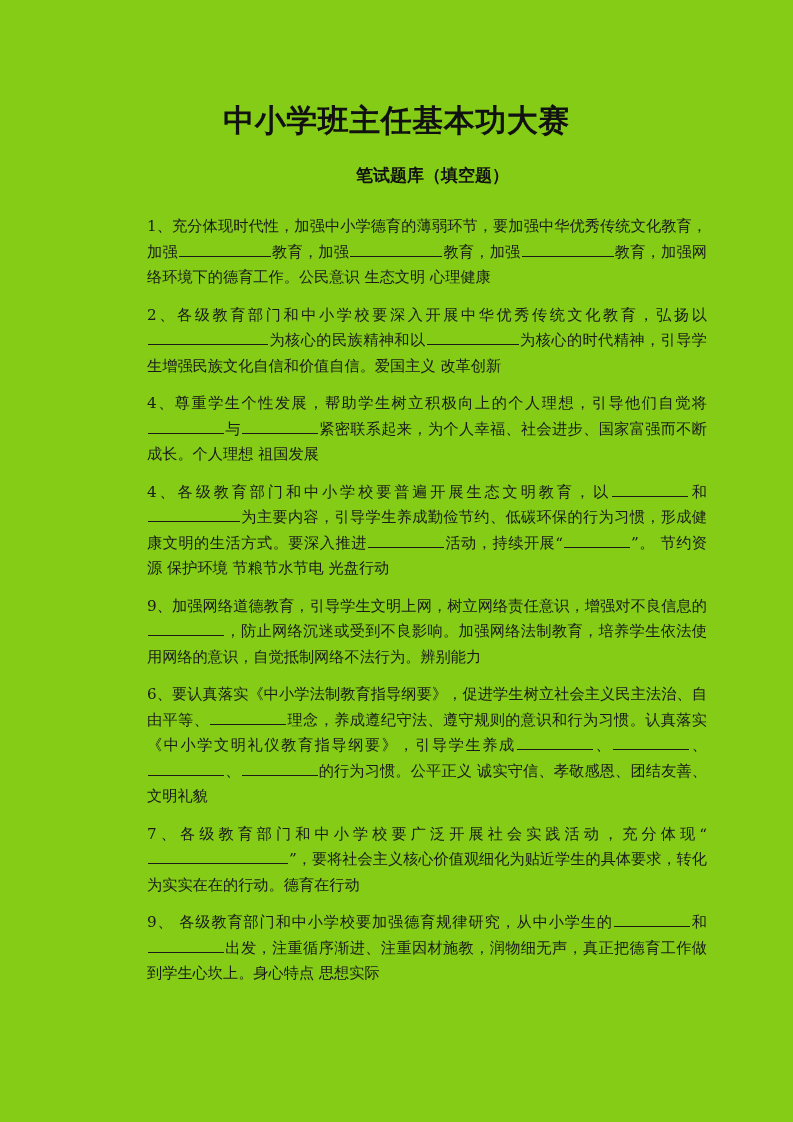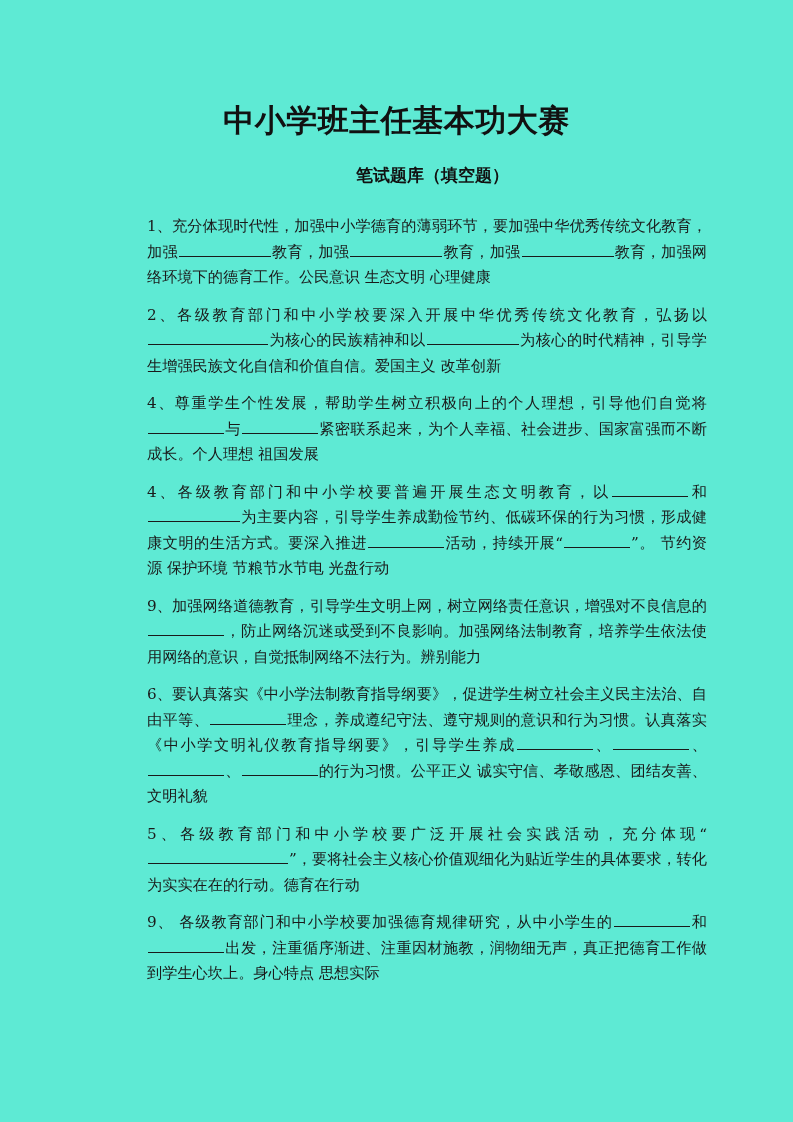--- a/index.html
+++ b/index.html
@@ -14,21 +14,21 @@
     color: #000000;
     position: relative;
     overflow: hidden;
   }
   .page {
     position: absolute;
     left: 0;
     top: 0;
     width: 793px;
     height: 1122px;
-    background: #5eead4;
+    background: #84cc16;
   }
   .doc-title {
     position: absolute;
     left: 0;
     top: 100px;
     width: 793px;
     text-align: center;
     font-family: "DejaVu Sans", "Liberation Sans", sans-serif;
     font-size: 31px;
     font-weight: bold;
@@ -88,17 +88,17 @@
 
   <div class="doc-subtitle">笔试题库（填空题）</div>
 
   <div class="body-block">
       <p class="qitem"><span>1、充分体现时代性，加强中小学德育的薄弱环节，要加强中华优秀传统文化教育，加强</span><span class="blank b-l"></span><span>教育，加强</span><span class="blank b-l"></span><span>教育，加强</span><span class="blank b-l"></span><span>教育，加强网络环境下的德育工作。公民意识 生态文明 心理健康</span></p>
       <p class="qitem"><span>2、各级教育部门和中小学校要深入开展中华优秀传统文化教育，弘扬以</span><span class="blank b-xl"></span><span>为核心的民族精神和以</span><span class="blank b-l"></span><span>为核心的时代精神，引导学生增强民族文化自信和价值自信。爱国主义 改革创新</span></p>
       <p class="qitem"><span>4、尊重学生个性发展，帮助学生树立积极向上的个人理想，引导他们自觉将</span><span class="blank b-m"></span><span>与</span><span class="blank b-m"></span><span>紧密联系起来，为个人幸福、社会进步、国家富强而不断成长。个人理想 祖国发展</span></p>
       <p class="qitem"><span>4、各级教育部门和中小学校要普遍开展生态文明教育，以</span><span class="blank b-m"></span><span>和</span><span class="blank b-l"></span><span>为主要内容，引导学生养成勤俭节约、低碳环保的行为习惯，形成健康文明的生活方式。要深入推进</span><span class="blank b-m"></span><span>活动，持续开展“</span><span class="blank b-s"></span><span>”。 节约资源 保护环境 节粮节水节电 光盘行动</span></p>
       <p class="qitem"><span>9、加强网络道德教育，引导学生文明上网，树立网络责任意识，增强对不良信息的</span><span class="blank b-m"></span><span>，防止网络沉迷或受到不良影响。加强网络法制教育，培养学生依法使用网络的意识，自觉抵制网络不法行为。辨别能力</span></p>
       <p class="qitem"><span>6、要认真落实《中小学法制教育指导纲要》，促进学生树立社会主义民主法治、自由平等、</span><span class="blank b-m"></span><span>理念，养成遵纪守法、遵守规则的意识和行为习惯。认真落实《中小学文明礼仪教育指导纲要》，引导学生养成</span><span class="blank b-m"></span><span>、</span><span class="blank b-m"></span><span>、</span><span class="blank b-m"></span><span>、</span><span class="blank b-m"></span><span>的行为习惯。公平正义 诚实守信、孝敬感恩、团结友善、文明礼貌</span></p>
-      <p class="qitem"><span>5、各级教育部门和中小学校要广泛开展社会实践活动，充分体现“</span><span class="blank b-xxl"></span><span>”，要将社会主义核心价值观细化为贴近学生的具体要求，转化为实实在在的行动。德育在行动</span></p>
+      <p class="qitem"><span>7、各级教育部门和中小学校要广泛开展社会实践活动，充分体现“</span><span class="blank b-xxl"></span><span>”，要将社会主义核心价值观细化为贴近学生的具体要求，转化为实实在在的行动。德育在行动</span></p>
       <p class="qitem"><span>9、 各级教育部门和中小学校要加强德育规律研究，从中小学生的</span><span class="blank b-m"></span><span>和</span><span class="blank b-m"></span><span>出发，注重循序渐进、注重因材施教，润物细无声，真正把德育工作做到学生心坎上。身心特点 思想实际</span></p>
     </div>
 
 </div>
 
 </body></html>

